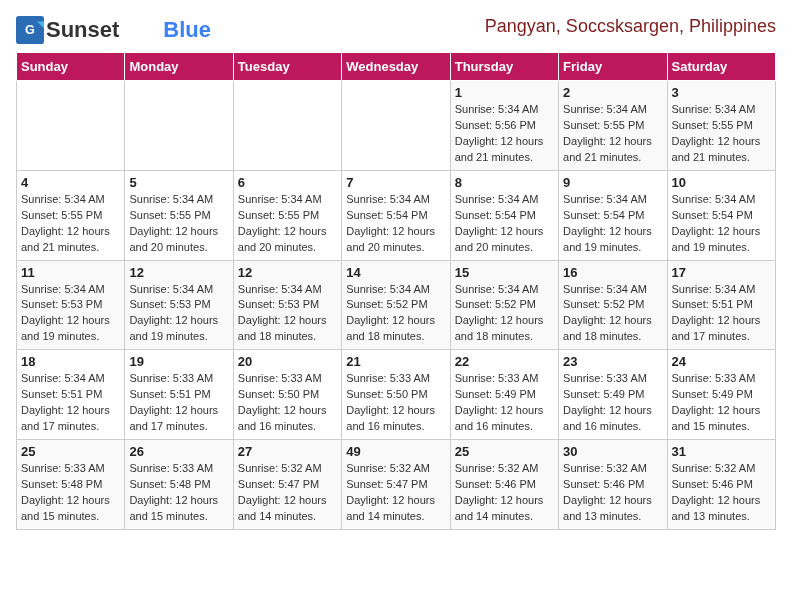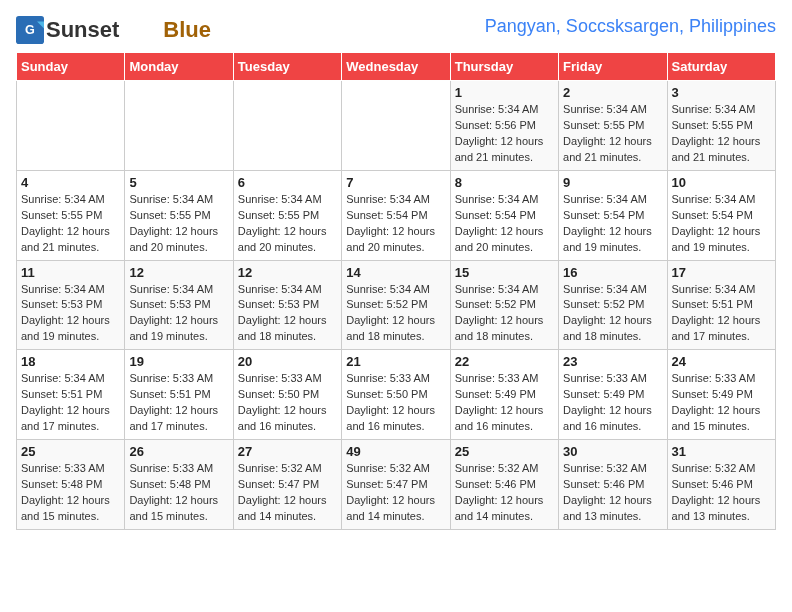--- a/index.html
+++ b/index.html
@@ -22,46 +22,46 @@
       align-items: flex-start;
     }
     .logo-text {
       display: flex;
       align-items: center;
       font-size: 22px;
       font-weight: bold;
       color: #333;
     }
     .logo-general { color: #333; }
-    .logo-blue { color: #a16207; padding-left: 44px; }
+    .logo-blue { color: #3b82f6; padding-left: 44px; }
     .logo-icon {
       width: 28px;
       height: 28px;
       margin-right: 2px;
     }
     .title-area {
       text-align: right;
     }
     .month-title {
       font-size: 42px;
       font-weight: bold;
       color: #222;
       line-height: 1.1;
     }
     .subtitle {
       font-size: 18px;
-      color: #3b82f6;
+      color: #7f1d1d;
     }
     .calendar {
       width: 100%;
       border-collapse: collapse;
       font-size: 11px;
     }
     .calendar thead tr th {
-      background-color: #ef4444;
+      background-color: #be185d;
       color: #fff;
       padding: 6px 4px;
       text-align: left;
       font-size: 13px;
       font-weight: bold;
       border: 1px solid #fff;
     }
     .calendar tbody tr td {
       border: 1px solid #ccc;
       vertical-align: top;

